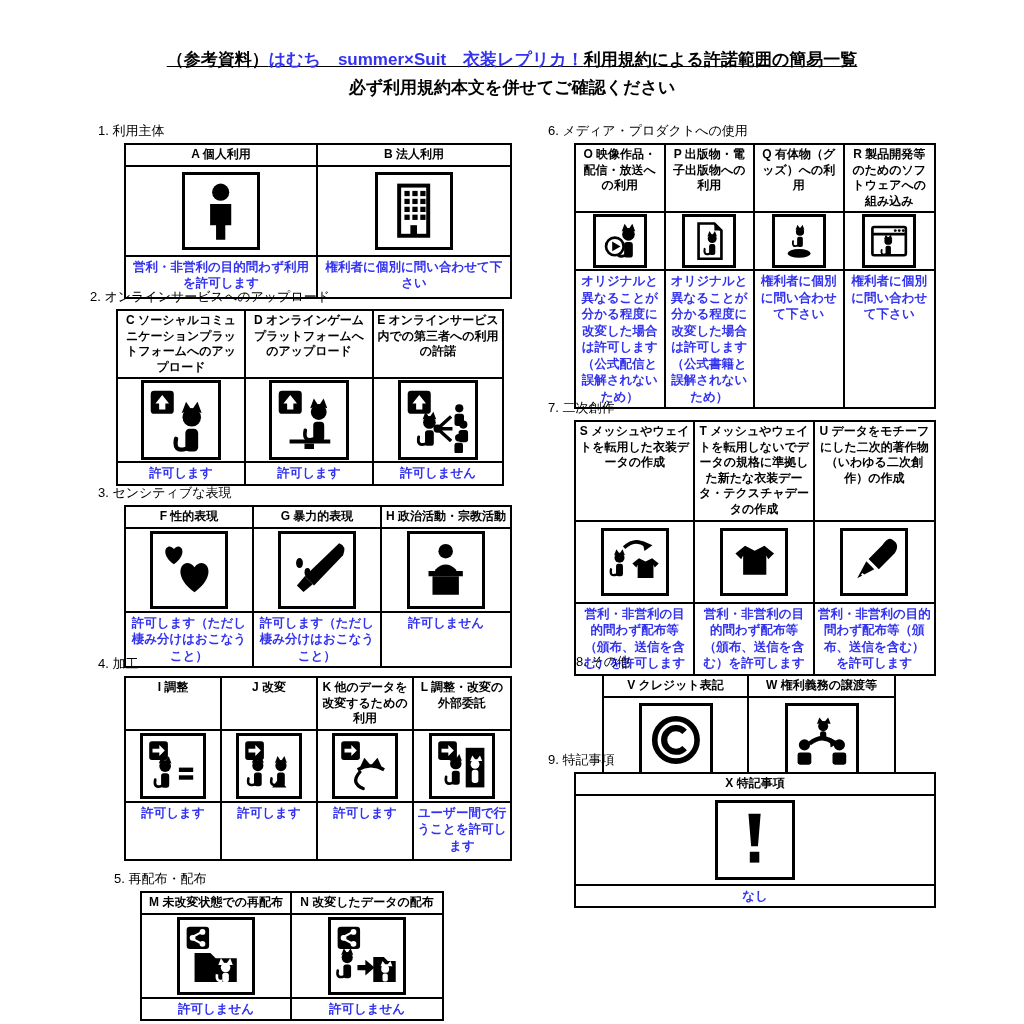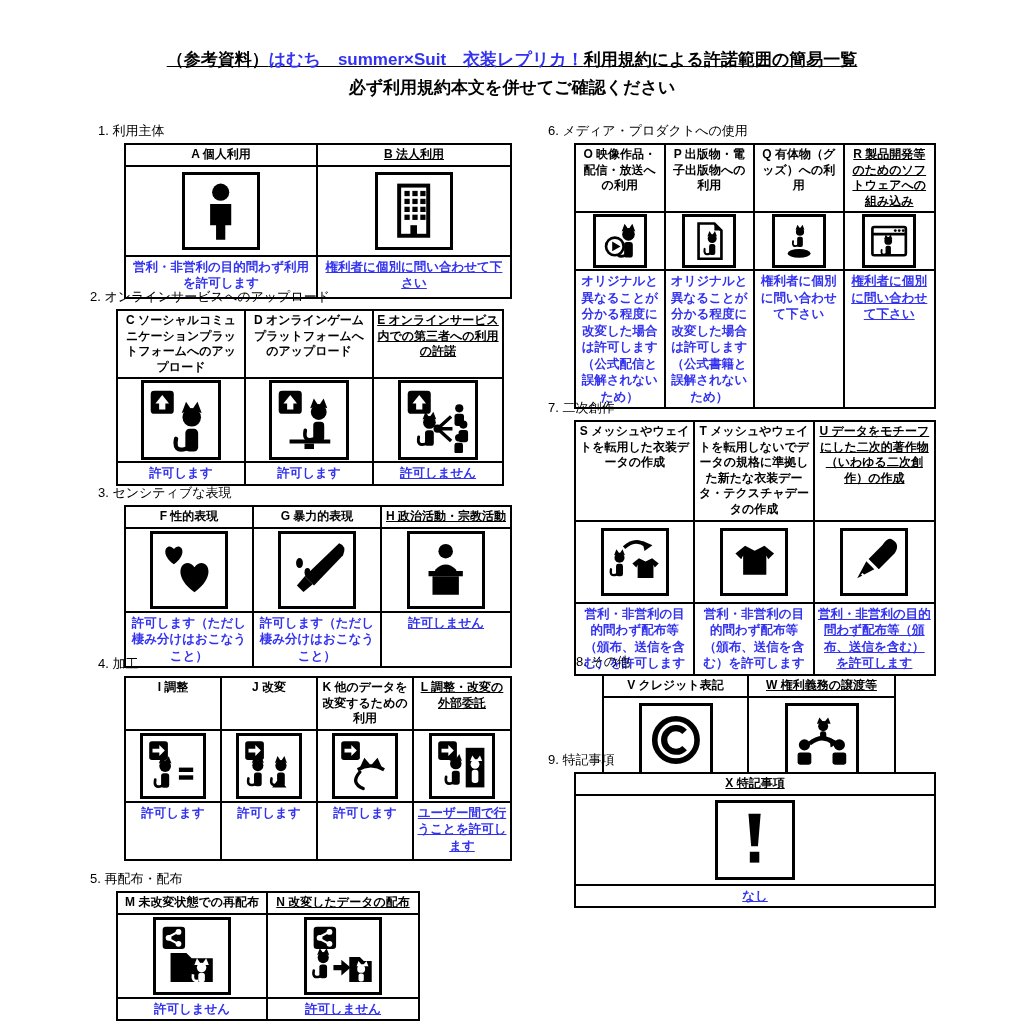--- a/index.html
+++ b/index.html
@@ -10,29 +10,29 @@
   .sec{position:absolute;}
   .lbl{font-size:13px;font-weight:normal;margin:0 0 3px 10px;}
   .tbl{display:grid;border:2.5px solid #000;background:#fff;margin-left:36px;}
   .c1{grid-template-columns:1fr;}
   .c2{grid-template-columns:1fr 1fr;}
   .c3{grid-template-columns:repeat(3,1fr);}
   .c4{grid-template-columns:repeat(4,1fr);}
   .th{border-right:2px solid #000;border-bottom:2px solid #000;text-align:center;font-weight:bold;font-size:12px;line-height:1.3;padding:2px 3px;}
   .ti{border-right:2px solid #000;border-bottom:2px solid #000;display:flex;align-items:center;justify-content:center;}
   .tr2{border-right:2px solid #000;text-align:center;font-weight:bold;font-size:12.5px;line-height:1.32;padding:2px 3px;color:#3232f0;}
-  .lastc{border-right:none;text-decoration:underline;}
+  .lastc{border-right:none;}
   .iconbox{border:3px solid #000;background:#fff;display:flex;align-items:center;justify-content:center;}
   .iconbox svg{width:88%;height:88%;display:block;}
   
   .sec1{left:88px;top:122px;width:424px;}  .sec1 .ti{min-height:88px;} .sec1 .iconbox{width:72px;height:72px;} .sec1 .tr2{min-height:36px;}
   .sec2{left:80px;top:288px;width:424px;}  .sec2 .ti{min-height:82px;} .sec2 .iconbox{width:74px;height:74px;}
   .sec3{left:88px;top:484px;width:424px;}  .sec3 .ti{min-height:82px;} .sec3 .iconbox{width:72px;height:72px;} .sec3 .tr2{min-height:48px;}
   .sec4{left:88px;top:655px;width:424px;}  .sec4 .ti{min-height:70px;} .sec4 .iconbox{width:60px;height:60px;} .sec4 .tr2{min-height:52px;}
-  .sec5{left:80px;top:870px;width:340px;}  .sec5 .ti{min-height:82px;} .sec5 .iconbox{width:72px;height:72px;}
+  .sec5{left:104px;top:870px;width:340px;}  .sec5 .ti{min-height:82px;} .sec5 .iconbox{width:72px;height:72px;}
   .sec6{left:538px;top:122px;width:398px;} .sec6 .ti{min-height:56px;} .sec6 .iconbox{width:48px;height:48px;} .sec6 .tr2{min-height:98px;}
   .sec7{left:538px;top:399px;width:398px;} .sec7 .ti{min-height:80px;} .sec7 .iconbox{width:62px;height:62px;} .sec7 .tr2{min-height:62px;}
   .sec8{left:566px;top:653px;width:330px;} .sec8 .ti{min-height:84px;} .sec8 .iconbox{width:68px;height:68px;}
   .sec9{left:538px;top:751px;width:398px;} .sec9 .ti{min-height:88px;} .sec9 .iconbox{width:74px;height:74px;}
 </style>
 </head>
 <body>
 
 <svg width="0" height="0" style="position:absolute">
   <defs>

